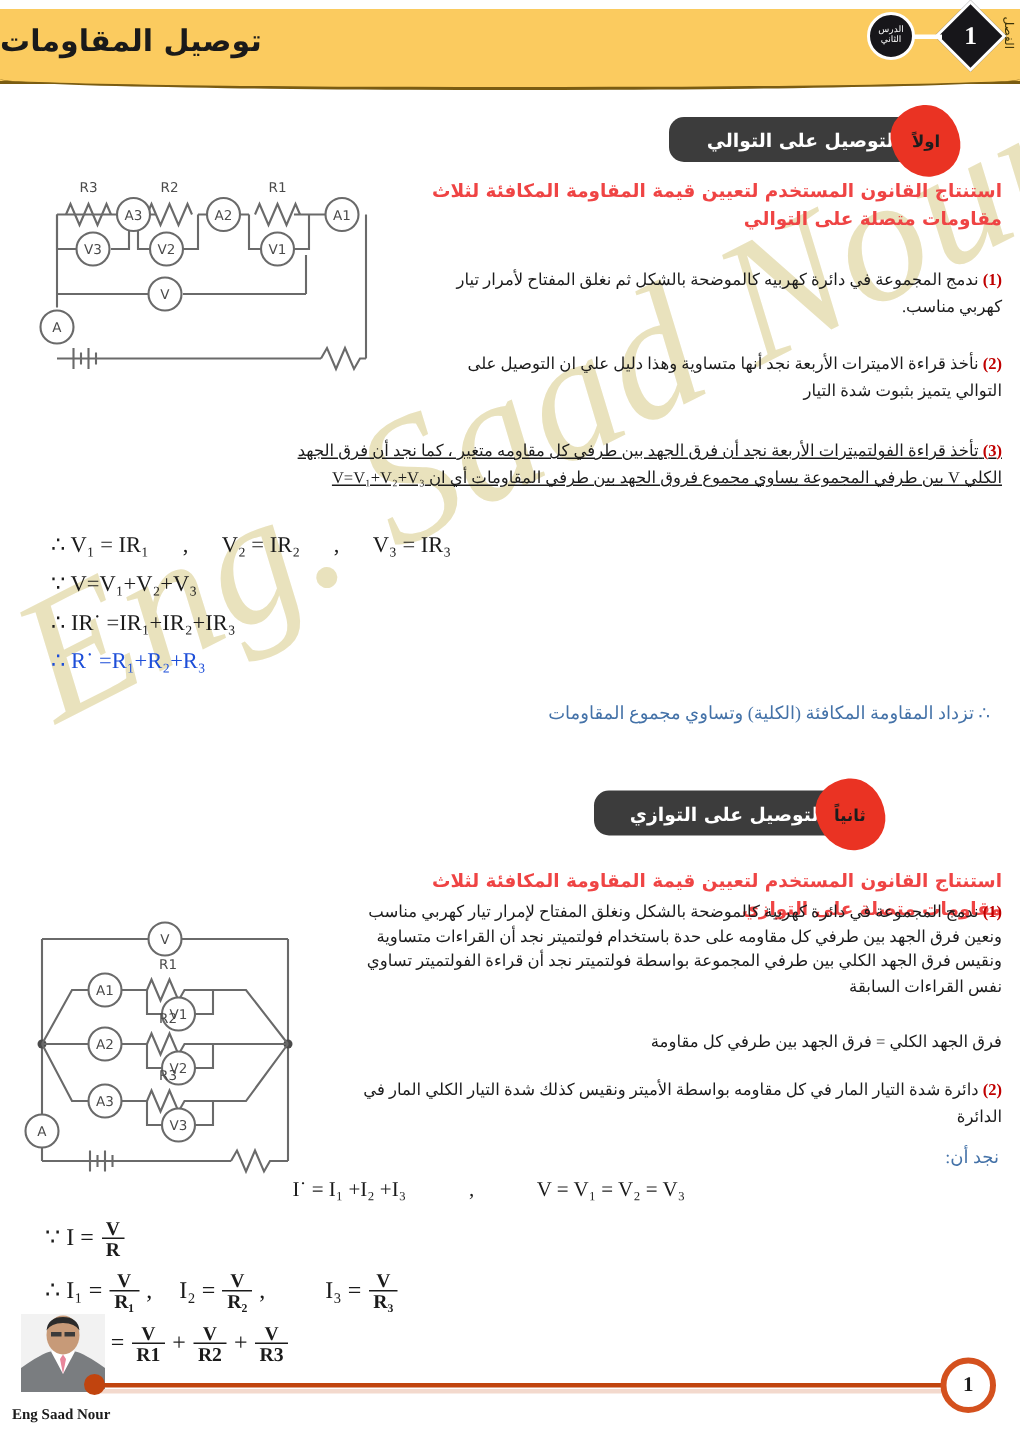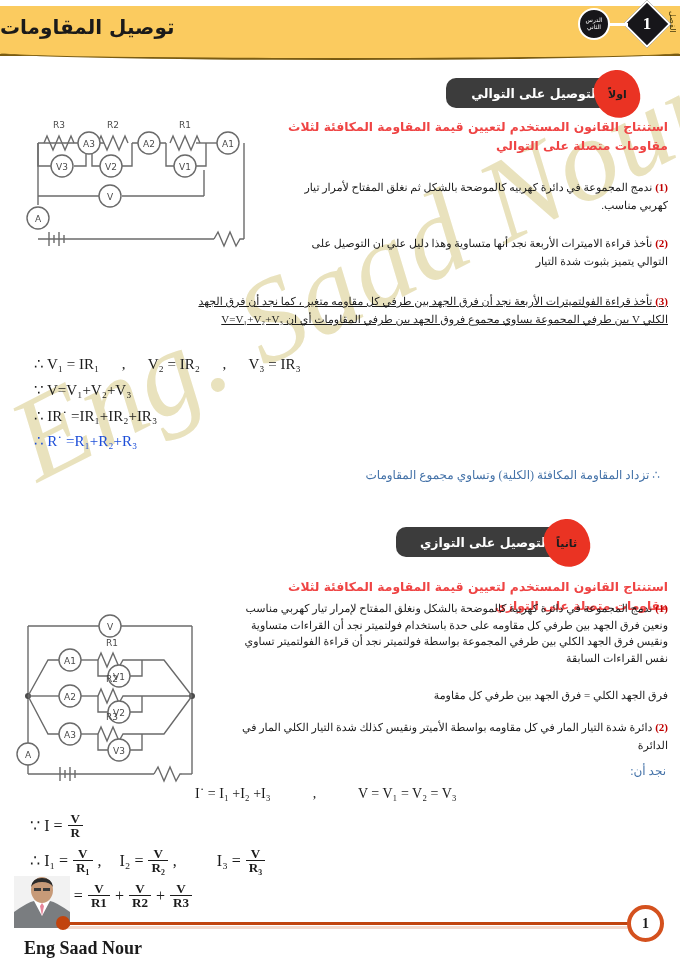--- a/index.html
+++ b/index.html
@@ -335,24 +335,24 @@
     align-items: center;
     justify-content: center;
     font-family: "Liberation Serif", serif;
     font-size: 14px;
     font-weight: bold;
     color: #1b1b1b;
     z-index: 5;
   }
   .author-name {
     position: absolute;
-    left: 24px;
+    left: 8px;
     top: 938px;
     font-family: "Liberation Serif", serif;
-    font-size: 18px;
+    font-size: 10px;
     font-weight: bold;
     color: #1b1b1b;
     z-index: 4;
   }
   .author-photo {
     position: absolute;
     left: 14px;
     top: 876px;
     width: 56px;
     height: 52px;

